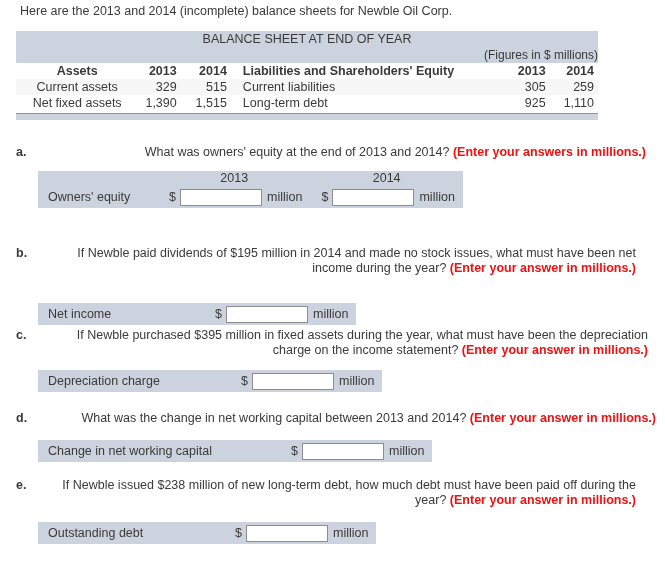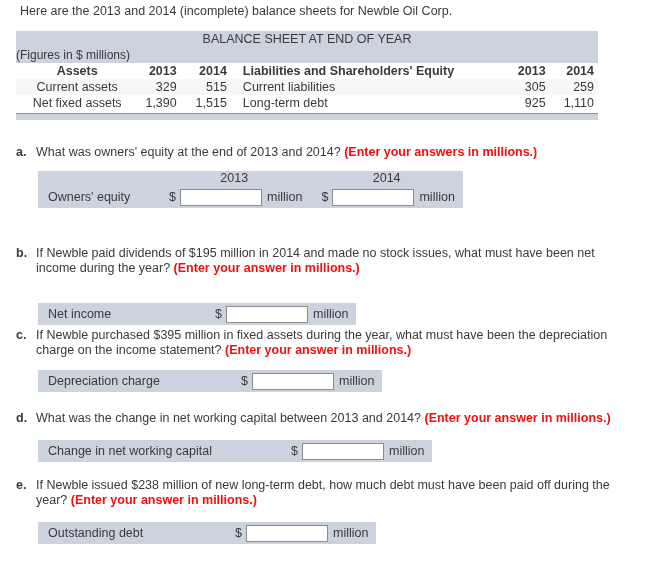--- a/index.html
+++ b/index.html
@@ -46,21 +46,21 @@
   }
   .bs-title-band {
     background: #ccd2de;
     text-align: center;
     height: 16px;
     font-size: 12.5px;
     margin-left: 40px;
   }
   .bs-sub-band {
     background: #ccd2de;
-    text-align: left;
+    text-align: right;
     height: 16px;
     font-size: 12px;
   }
   .bs-head-row td {
     font-weight: bold;
     background: #ffffff;
     height: 16px;
   }
   .bs-row-alt td { background: #f7f7f8; height: 15px; }
   .bs-row-plain td { background: #ffffff; height: 15px; }
@@ -86,20 +86,21 @@
     position: absolute;
     left: 0;
     top: 0;
     font-weight: bold;
     width: 16px;
   }
   .q-text {
     display: block;
     margin-left: 20px;
     line-height: 15px;
+    text-align: right;
   }
   .red {
     color: #ee1111;
     font-weight: bold;
   }
 
   
   .ans {
     position: absolute;
     background: #ccd2de;

